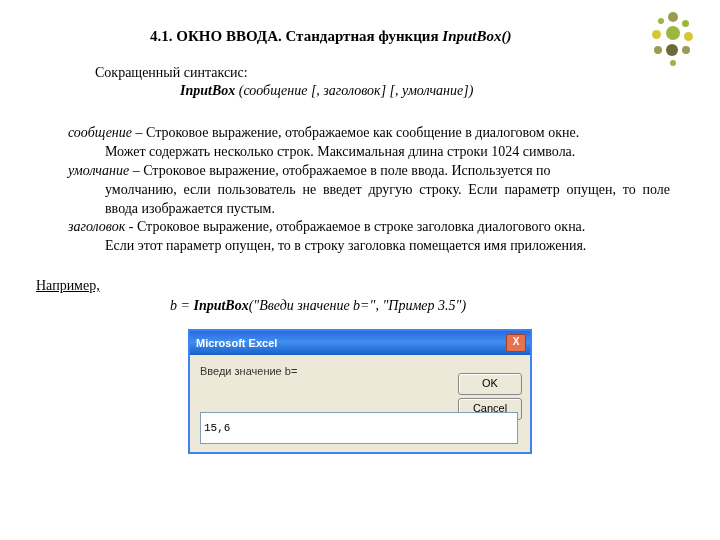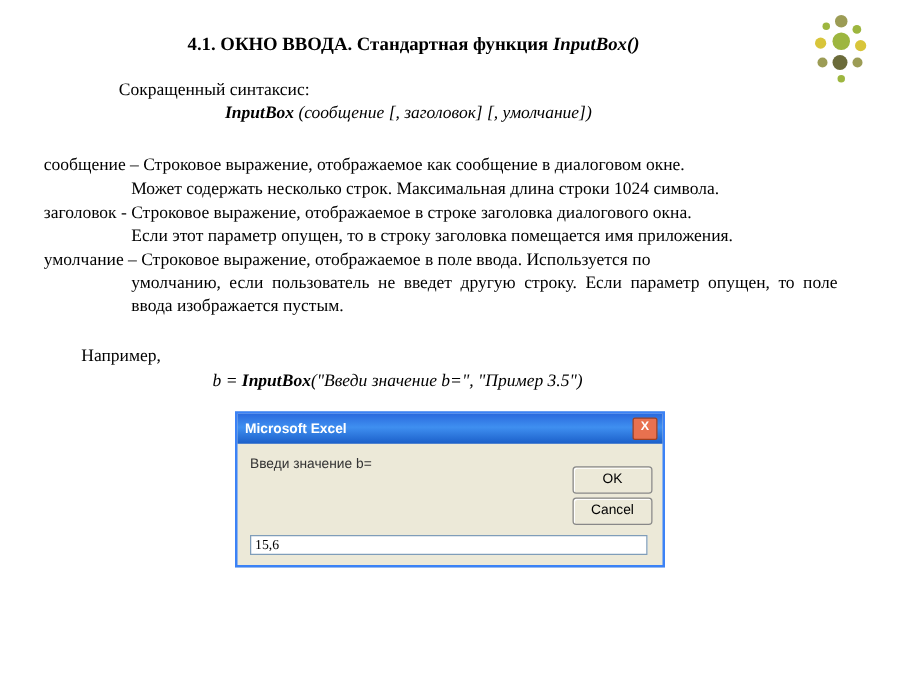--- a/index.html
+++ b/index.html
@@ -45,29 +45,32 @@
   .params {
     margin-top: 25px;
     margin-left: 35px;
     margin-right: 50px;
     line-height: 1.35;
   }
   .param-block {
     text-align: justify;
   }
   .param-name {
+    font-style: italic;
+    margin-left: 33px;
   }
   .indent {
     padding-left: 70px;
     display: block;
     text-align: justify;
   }
   .example-label {
     margin-top: 22px;
-    margin-left: 65px;
+    margin-left: 36px;
+    text-decoration: underline;
   }
   .code-line {
     margin-left: 170px;
     margin-top: 4px;
     font-style: italic;
   }
   .code-line .bold { font-weight: bold; }
   
   .dialog {
     width: 340px;
@@ -126,25 +129,25 @@
     border-radius: 3px;
     text-align: center;
     line-height: 18px;
     box-shadow: inset 1px 1px 0 #fff;
   }
   .input-field {
     position: absolute;
     left: 10px;
     bottom: 8px;
     width: 318px;
-    height: 16px;
+    height: 32px;
     border: 1px solid #7f9db9;
     background: #fff;
     padding: 1px 3px;
-    font-family: Liberation Serif, serif;
+    font-family: Liberation Mono, monospace;
     font-size: 11px;
     box-sizing: border-box;
   }
 </style>
 </head>
 <body>
 
 <div class="decoration">
   <span class="dot" style="width:6px;height:6px;left:18px;top:8px;background:#9db63f"></span>
   <span class="dot" style="width:10px;height:10px;left:28px;top:2px;background:#9c9c55"></span>
@@ -166,26 +169,26 @@
 <div class="syntax-line">
   <span class="bold">InputBox</span><span> (сообщение [, заголовок]  [, умолчание])</span>
 </div>
 
 <div class="params">
   <div class="param-block">
     <span class="param-name">сообщение</span><span> – Строковое выражение, отображаемое как сообщение в диалоговом окне.</span>
     <span class="indent">Может содержать несколько строк. Максимальная длина строки 1024 символа.</span>
   </div>
   <div class="param-block">
+    <span class="param-name">умолчание</span><span> – Строковое выражение, отображаемое в поле ввода. Используется по</span>
+    <span class="indent">умолчанию, если пользователь не введет другую строку. Если параметр опущен, то поле ввода изображается пустым.</span>
+  </div>
+  <div class="param-block">
     <span class="param-name">заголовок</span><span>  - Строковое выражение, отображаемое в строке заголовка диалогового окна.</span>
     <span class="indent">Если этот параметр опущен, то в строку заголовка помещается имя приложения.</span>
-  </div>
-  <div class="param-block">
-    <span class="param-name">умолчание</span><span> – Строковое выражение, отображаемое в поле ввода. Используется по</span>
-    <span class="indent">умолчанию, если пользователь не введет другую строку. Если параметр опущен, то поле ввода изображается пустым.</span>
   </div>
 </div>
 
 <div class="example-label">Например,</div>
 <div class="code-line">
   <span>b = </span><span class="bold">InputBox</span><span>("Введи значение b=", "Пример 3.5")</span>
 </div>
 
 <div class="dialog">
   <div class="titlebar">

